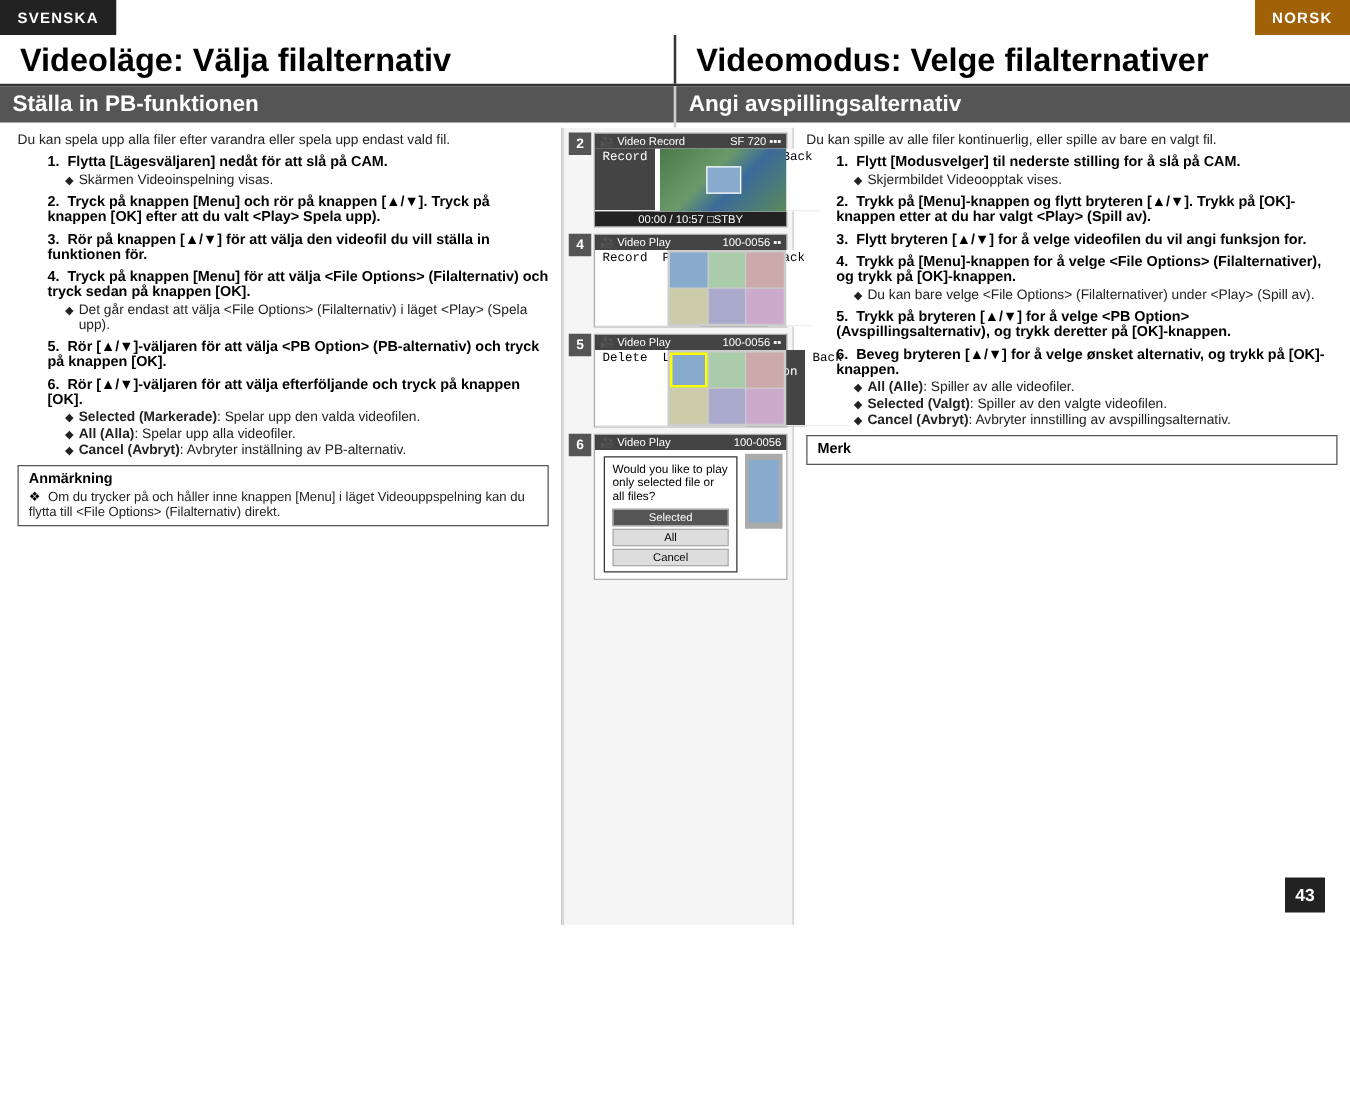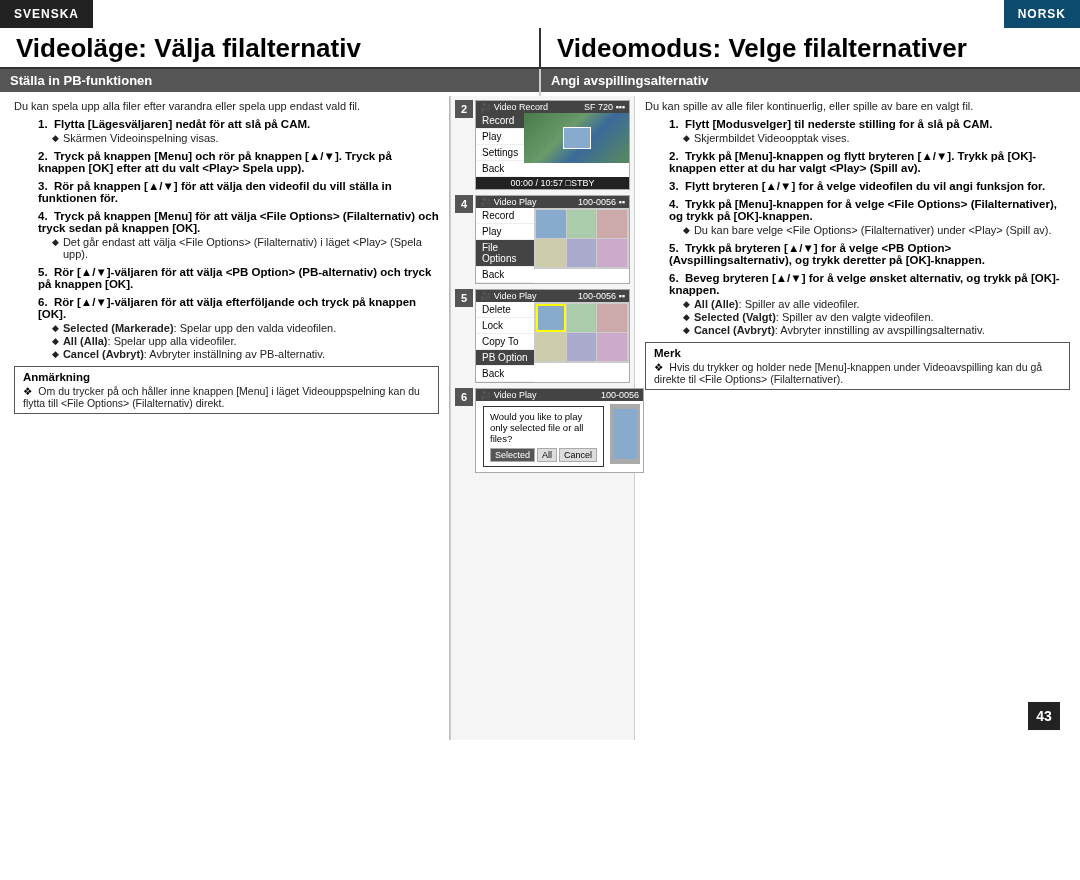--- a/index.html
+++ b/index.html
@@ -27,21 +27,21 @@
       background: #222;
       color: #fff;
       font-weight: bold;
       font-size: 12px;
       padding: 4px 14px;
       display: flex;
       align-items: center;
       letter-spacing: 1px;
     }
     .lang-tab-right {
-      background: #0c4a6e;
+      background: #a16207;
       color: #fff;
       font-weight: bold;
       font-size: 12px;
       padding: 4px 14px;
       display: flex;
       align-items: center;
       margin-left: auto;
       letter-spacing: 1px;
     }
     .header-row {
@@ -59,21 +59,21 @@
     }
     .main-title {
       font-size: 26px;
       font-weight: bold;
       color: #000;
       line-height: 1.1;
     }
     .section-heading-bar {
       background: #555;
       color: #fff;
-      font-size: 13px;
+      font-size: 18px;
       font-weight: bold;
       padding: 4px 10px;
       margin-bottom: 4px;
     }
     .intro-text {
       font-size: 11px;
       color: #222;
       margin-bottom: 6px;
     }
     .step {
@@ -149,21 +149,22 @@
       display: flex;
       align-items: flex-start;
       gap: 2px;
       margin-bottom: 2px;
     }
     .screen-content {
       flex: 1;
     }
     .menu-list {
       display: flex;
-      flex-direction: column;
+      flex-direction: row;
+      font-family: Liberation Mono, monospace;
     }
     .menu-item {
       padding: 2px 6px;
       font-size: 10px;
       color: #000;
       border-bottom: 1px solid #eee;
       background: #fff;
     }
     .menu-item.selected {
       background: #444;
@@ -218,21 +219,21 @@
       margin: 2px 4px;
       padding: 4px 6px;
     }
     .dialog-text {
       font-size: 9.5px;
       color: #000;
       margin-bottom: 4px;
     }
     .dialog-buttons {
       display: flex;
-      flex-direction: row;
+      flex-direction: column;
       gap: 2px;
     }
     .dlg-btn {
       font-size: 9px;
       padding: 1px 4px;
       text-align: center;
       background: #ddd;
       border: 1px solid #aaa;
       color: #000;
     }
@@ -490,22 +491,19 @@
 
       <div class="step">
         <div class="step-header">6. &nbsp;Beveg bryteren [▲/▼] for å velge ønsket alternativ, og trykk på [OK]- knappen.</div>
         <div class="bullet"><strong>All (Alle)</strong>: Spiller av alle videofiler.</div>
         <div class="bullet"><strong>Selected (Valgt)</strong>: Spiller av den valgte videofilen.</div>
         <div class="bullet"><strong>Cancel (Avbryt)</strong>: Avbryter innstilling av avspillingsalternativ.</div>
       </div>
 
       <div class="note-box">
         <div class="note-title">Merk</div>
-        <div class="note-text">
-          <span class="star">❖</span> Hvis du trykker og holder nede [Menu]-knappen under Videoavspilling kan du gå direkte til &lt;File Options&gt; (Filalternativer).
-        </div>
       </div>
     </div>
 
   </div>
 
   <div class="page-number">43</div>
 </div>
 
 </body></html>

